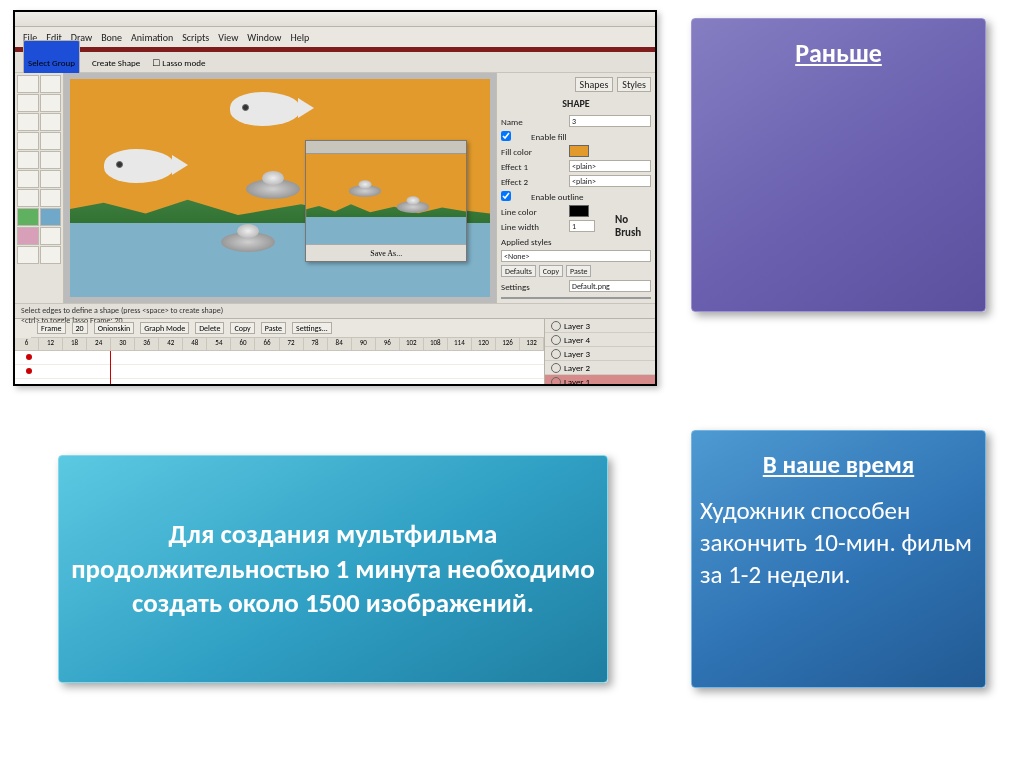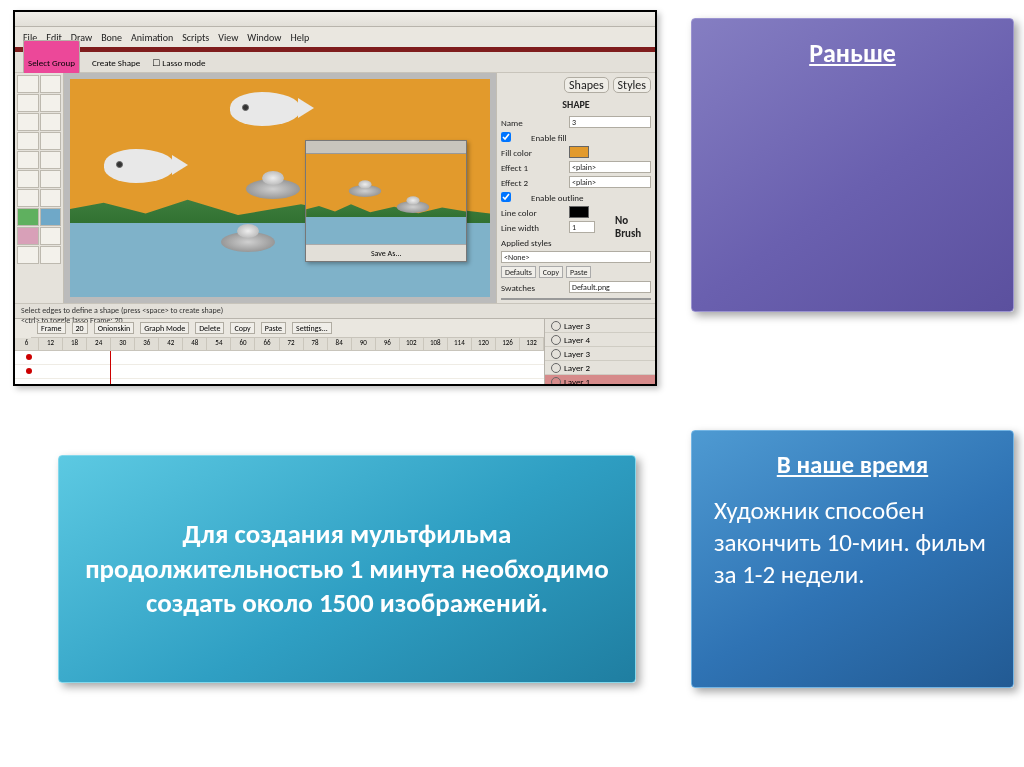--- a/index.html
+++ b/index.html
@@ -52,21 +52,21 @@
     align-items: center;
     padding: 2px 8px;
     height: 16px;
     font-size: 9px;
     background: #e3e0d9;
     border-bottom: 1px solid #c8c4bb;
   }
   .tool-btn {
     padding: 16px 4px;
     border: 1px solid #b6b2a8;
-    background: #ec4899;
+    background: #1d4ed8;
     border-radius: 2px;
   }
   .app-body {
     display: flex;
     height: 230px;
     background: #d9d6cf;
   }
   .palette {
     width: 44px;
     background: #e5e2db;
@@ -128,32 +128,33 @@
   .ufo{
     position:absolute;width:54px;height:20px;border-radius:50%;
     background: radial-gradient(#d0d0d0,#808080);
   }
   .ufo::before{content:"";position:absolute;left:16px;top:-8px;width:22px;height:14px;border-radius:50%;background:radial-gradient(#eee,#aaa);}
   .preview-window{
     position:absolute; left:56%; top:28%;
     width:160px;height:120px;
     border:1px solid #777;background:#be185d;
     box-shadow:2px 2px 4px rgba(0,0,0,.3);
+    font-family:Liberation Serif, serif;
   }
   .preview-window .pv-title{height:12px;background:#c8c5bd;border-bottom:1px solid #999;}
   .preview-window .pv-body{position:relative;height:90px;background:#e29a2c;overflow:hidden;}
   .preview-window .pv-foot{height:16px;background:#e2dfd8;font-size:8px;display:flex;align-items:center;justify-content:center;border-top:1px solid #aaa;}
 
   .right-panel{
     width:150px;background:#e5e2db;border-left:1px solid #c2beb4;
     font-size:9px;color:#222;padding:4px;
     display:flex;flex-direction:column;gap:3px;
   }
   .right-panel .hdr{display:flex;gap:4px;justify-content:flex-end;}
-  .right-panel .hdr span{padding:0 4px;border:1px solid #b0aca2;background:#efede7;border-radius:5px;font-size:12px;}
+  .right-panel .hdr span{padding:0 4px;border:1px solid #b0aca2;background:#efede7;border-radius:0;font-size:10px;}
   .right-panel .title{text-align:center;font-weight:bold;font-size:10px;margin:2px 0;}
   .rp-row{display:flex;align-items:center;gap:20px;min-height:12px;}
   .rp-row label{flex:0 0 48px;}
   .rp-row .val{flex:1;border:1px solid #b0aca2;background:#fff;height:10px;padding:0 2px;font-size:8px;line-height:10px;}
   .rp-row .swatch{width:18px;height:10px;border:1px solid #666;}
   .rp-row input[type=checkbox]{margin:0;width:10px;height:10px;}
   .rp-btns{display:flex;gap:3px;}
   .rp-btns span{padding:0 3px;border:1px solid #aaa;background:#f0eee9;font-size:8px;}
   .swatches-grid{
     margin-top:2px;height:54px;
@@ -180,21 +181,21 @@
   .eye{width:8px;height:8px;border:1px solid #666;border-radius:50%;}
 
   .statusbar{height:16px;background:linear-gradient(#3f74b8,#2a5a96);display:flex;align-items:center;gap:4px;padding:0 4px;}
   .hintbar{height:12px;font-size:8px;padding:1px 6px;background:#e3e0d9;border-top:1px solid #c8c4bb;color:#333;display:flex;justify-content:space-between;flex-direction:column;}
 
   
   .card {
     position: absolute;
     border-radius: 4px;
     color: #fff;
-    padding: 18px 22px;
+    padding: 18px 8px;
     box-shadow: 4px 4px 8px rgba(0,0,0,.35);
     font-size: 25px;
     line-height: 1.28;
   }
   .card-purple {
     left: 691px; top: 18px;
     width: 277px; height: 256px;
     background: linear-gradient(145deg,#857ec2,#6a60af 55%,#5b509e);
     border: 1px solid #9b94d0;
   }
@@ -350,21 +351,21 @@
           </div>
         <div class="rp-row">
             <span class="val">&lt;None&gt;</span>
           </div>
         <div class="rp-btns">
           <span>Defaults</span>
           <span>Copy</span>
           <span>Paste</span>
         </div>
         <div class="rp-row">
-            <label>Swatches</label>
+            <label>Settings</label>
             <span class="val">Default.png</span>
           </div>
         <div class="swatches-grid"></div>
       </div>
     </div>
 
     <div class="hintbar">
       <span>Select edges to define a shape (press &lt;space&gt; to create shape)</span>
       <span>&lt;ctrl&gt; to toggle lasso   Frame: 20</span>
     </div>

